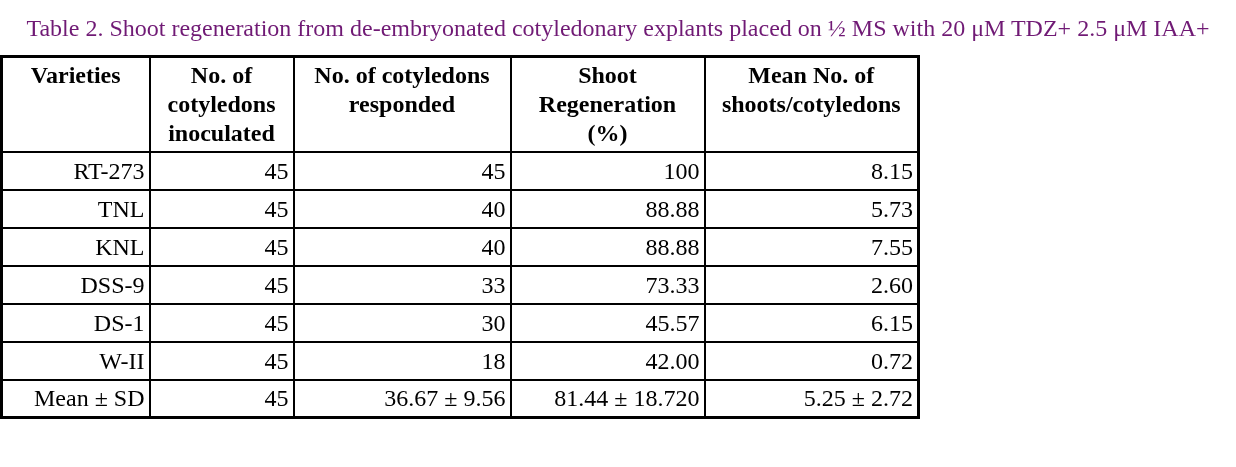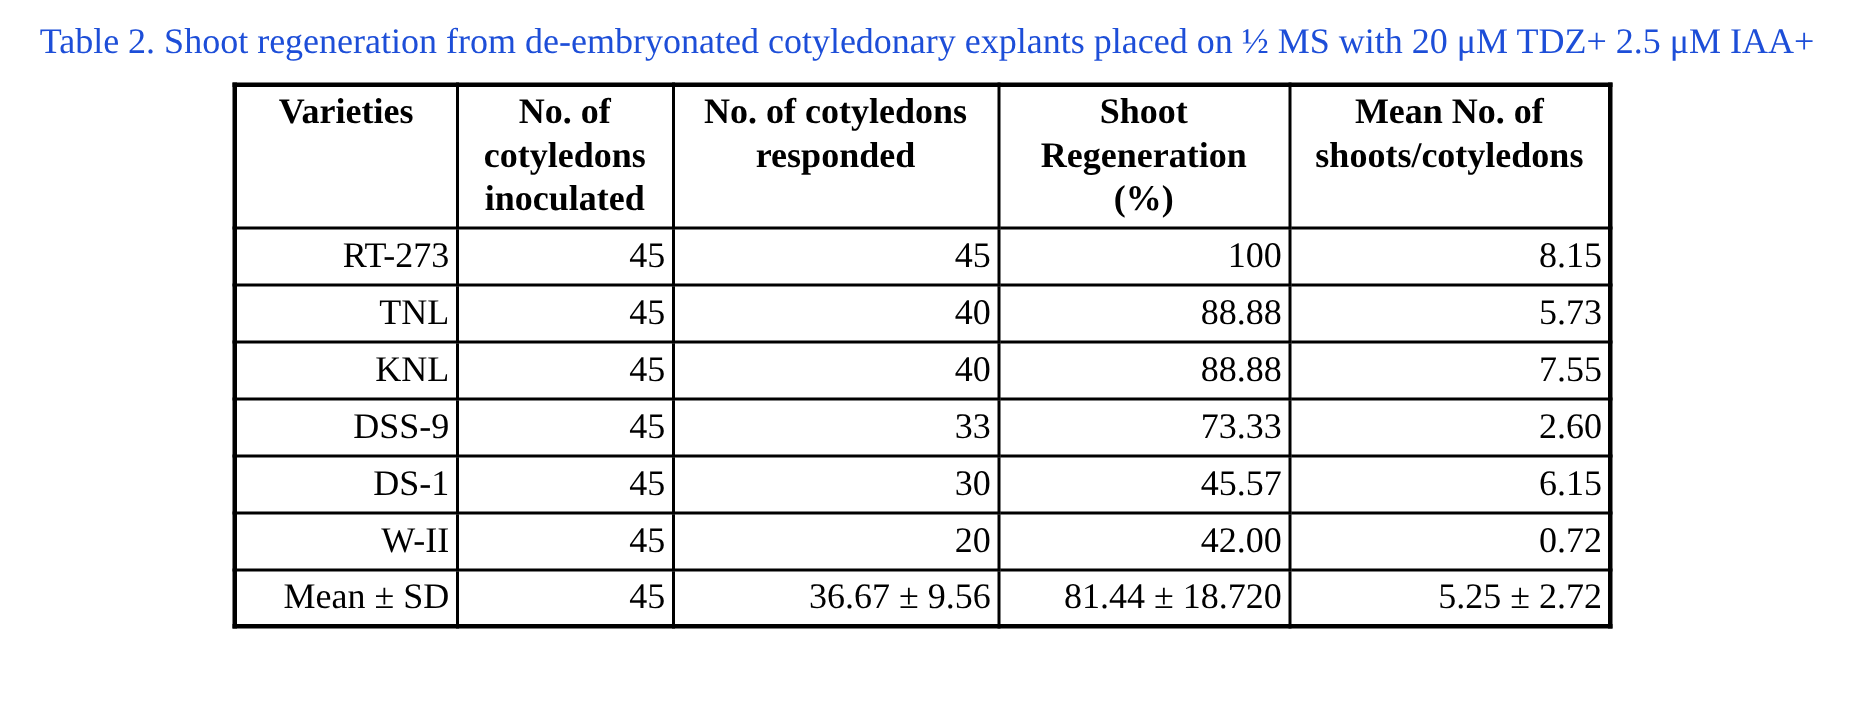--- a/index.html
+++ b/index.html
@@ -17,27 +17,26 @@
     position: relative;
     width: 1236px;
     height: 467px;
     background: #ffffff;
   }
   .caption {
     margin-top: 13px;
     text-align: center;
     font-size: 24px;
     line-height: 31px;
-    color: #1d4ed8;
+    color: #701a75;
   }
   .cap-line { white-space: nowrap; }
   table.data-table {
     border-collapse: collapse;
     table-layout: fixed;
-    margin-left: 155px;
     margin-top: 11px;
     width: 917px;
     border: 3px solid #000000;
   }
   table.data-table th,
   table.data-table td {
     border: 2px solid #000000;
     overflow: hidden;
   }
   table.data-table thead tr { height: 95px; }
@@ -124,21 +123,21 @@
       <tr>
         <td>DS-1</td>
         <td>45</td>
         <td>30</td>
         <td>45.57</td>
         <td>6.15</td>
       </tr>
       <tr>
         <td>W-II</td>
         <td>45</td>
-        <td>20</td>
+        <td>18</td>
         <td>42.00</td>
         <td>0.72</td>
       </tr>
       <tr>
         <td>Mean ± SD</td>
         <td>45</td>
         <td>36.67 ± 9.56</td>
         <td>81.44 ± 18.720</td>
         <td>5.25 ± 2.72</td>
       </tr>

